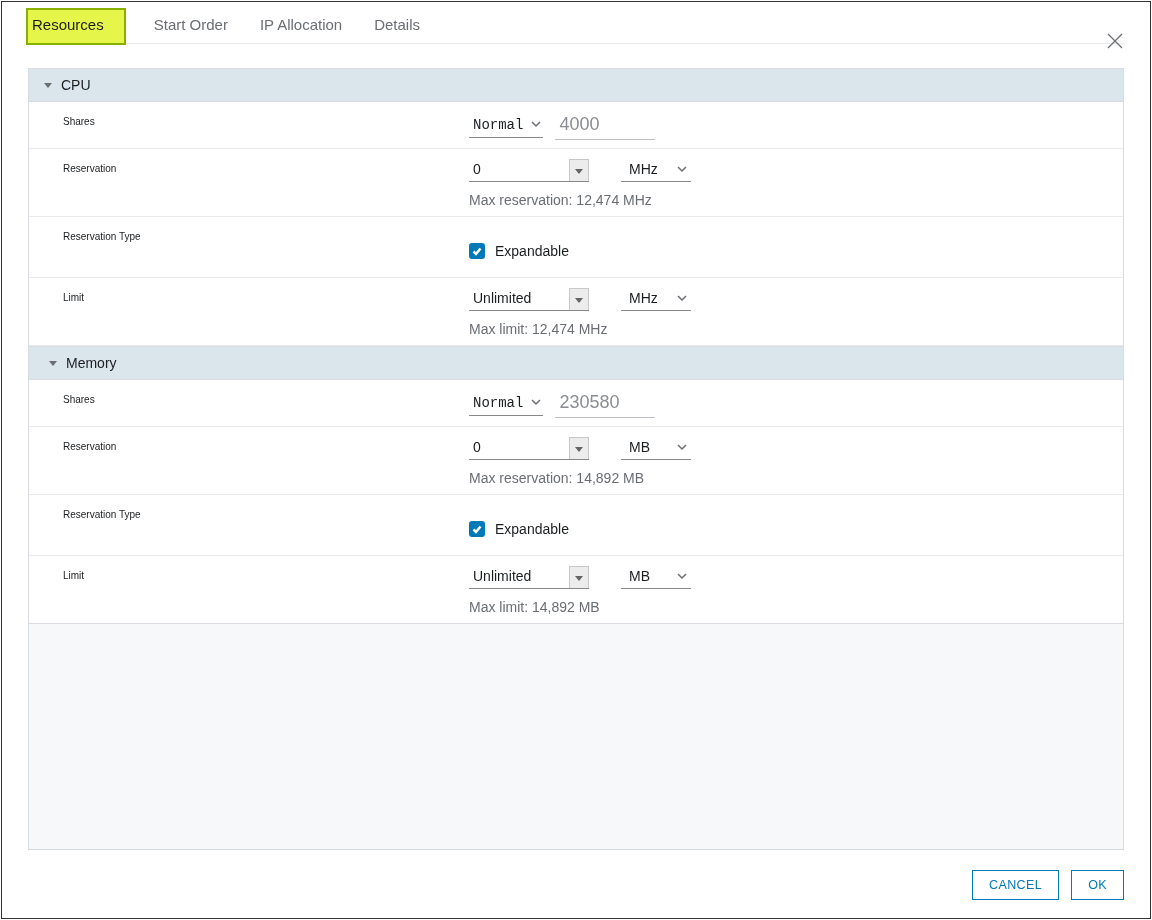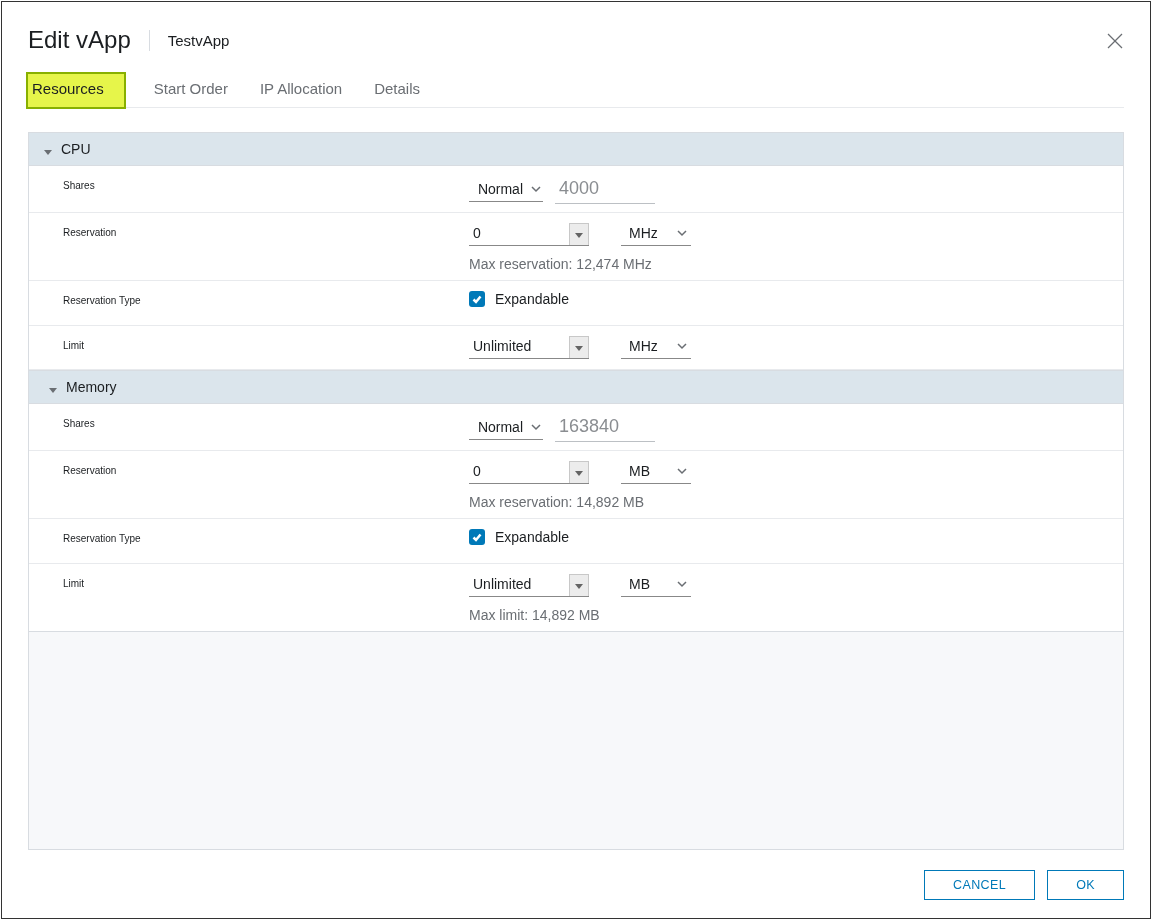--- a/index.html
+++ b/index.html
@@ -93,21 +93,21 @@
     flex: 1 1 auto;
     display: flex;
     flex-direction: column;
     overflow: hidden;
     background: #f7f8fa;
   }
   .section-header {
     background: var(--section-header-bg);
     padding: 8px 14px;
     display: flex;
-    align-items: center;
+    align-items: flex-start;
     gap: 8px;
     color: var(--text-dark);
     font-size: 14px;
     border-bottom: 1px solid var(--border);
   }
   .section-header:not(:first-child) { border-top: 1px solid var(--border); padding-left: 19px; }
   .section-header .caret-down { width:10px; height:10px; }
   .caret-down svg { width:10px; height:10px; fill: var(--text-muted); }
 
   .row {
@@ -148,20 +148,21 @@
   .uselect {
     display: inline-flex;
     align-items: center;
     justify-content: flex-end;
     border-bottom: 1px solid #888;
     background: transparent;
     padding: 2px 2px 4px 4px;
     min-width: 74px;
     color: var(--text-dark);
     cursor: pointer;
+    font-family: Liberation Mono, monospace;
   }
   .uselect .label { font-size: 14px; }
   .uselect .chev { margin-left: 8px; }
   .uselect .chev svg { width:10px; height:10px; stroke: var(--text-muted); fill:none; stroke-width:1.5; }
 
   
   .ufield {
     display: inline-block;
     border-bottom: 1px solid #bcc0c4;
     min-width: 100px;
@@ -207,21 +208,21 @@
   .unit-select .label { font-size: 14px; color: var(--text-dark); }
   .unit-select .chev { margin-left: auto; }
   .unit-select .chev svg { width:10px; height:10px; stroke: var(--text-muted); fill:none; stroke-width:1.5; }
 
   
   .cbox {
     display: inline-flex;
     align-items: center;
     gap: 10px;
     cursor: pointer;
-    margin-top: 0;
+    margin-top: 16px;
   }
   .cbox .box {
     width: 16px; height: 16px;
     border-radius: 3px;
     background: var(--btn-blue);
     display: flex; align-items: center; justify-content: center;
   }
   .cbox .box svg { width:10px; height:10px; stroke:#fff; fill:none; stroke-width:2.5; }
   .cbox .clabel { font-size: 14px; color: var(--text-dark); }
 
@@ -231,36 +232,32 @@
   .dlg-footer {
     display: flex;
     justify-content: flex-end;
     gap: 12px;
     padding-top: 20px;
   }
   .btn {
     border: 1px solid var(--btn-blue);
     color: var(--btn-blue);
     background: #fff;
-    padding: 7px 28px;
+    padding: 7px 16px;
     font-size: 12.5px;
     letter-spacing: 0.4px;
     border-radius: 0;
     cursor: pointer;
   }
 </style>
 </head>
 <body>
 
 <div class="dialog">
 
-  <div class="dlg-header">
-    <div class="dlg-title">Edit vApp</div>
-    <div class="dlg-subtitle">TestvApp</div>
-  </div>
   <div class="dlg-close">
     <span>
       <svg viewBox="0 0 18 18">
           <line x1="2" y1="2" x2="16" y2="16" stroke-width="1.3"></line>
           <line x1="16" y1="2" x2="2" y2="16" stroke-width="1.3"></line>
         </svg>
     </span>
   </div>
 
   <div class="tabs">
@@ -345,20 +342,21 @@
                 </svg>
               </span>
           </div>
           <div class="unit-select">
             <span class="label">MHz</span>
             <span class="chev"><svg viewBox="0 0 10 10">
                   <polyline points="1,3 5,7 9,3"></polyline>
                 </svg></span>
           </div>
         </div>
+        <div class="hint">Max limit: 12,474 MHz</div>
       </div>
     </div>
 
     <div class="section-header">
       <span class="caret-down">
         <svg viewBox="0 0 10 10">
             <polygon points="1,3 9,3 5,8"></polygon>
           </svg>
       </span>
       <span>Memory</span>
@@ -367,21 +365,21 @@
     <div class="row">
       <div class="row-label">Shares</div>
       <div class="row-content">
         <div class="controls-line">
           <div class="uselect">
             <span class="label">Normal</span>
             <span class="chev"><svg viewBox="0 0 10 10">
                   <polyline points="1,3 5,7 9,3"></polyline>
                 </svg></span>
           </div>
-          <div class="ufield">163840</div>
+          <div class="ufield">230580</div>
         </div>
       </div>
     </div>
 
     <div class="row">
       <div class="row-label">Reservation</div>
       <div class="row-content">
         <div class="controls-line">
           <div class="spin">
             <span class="value">0</span>

